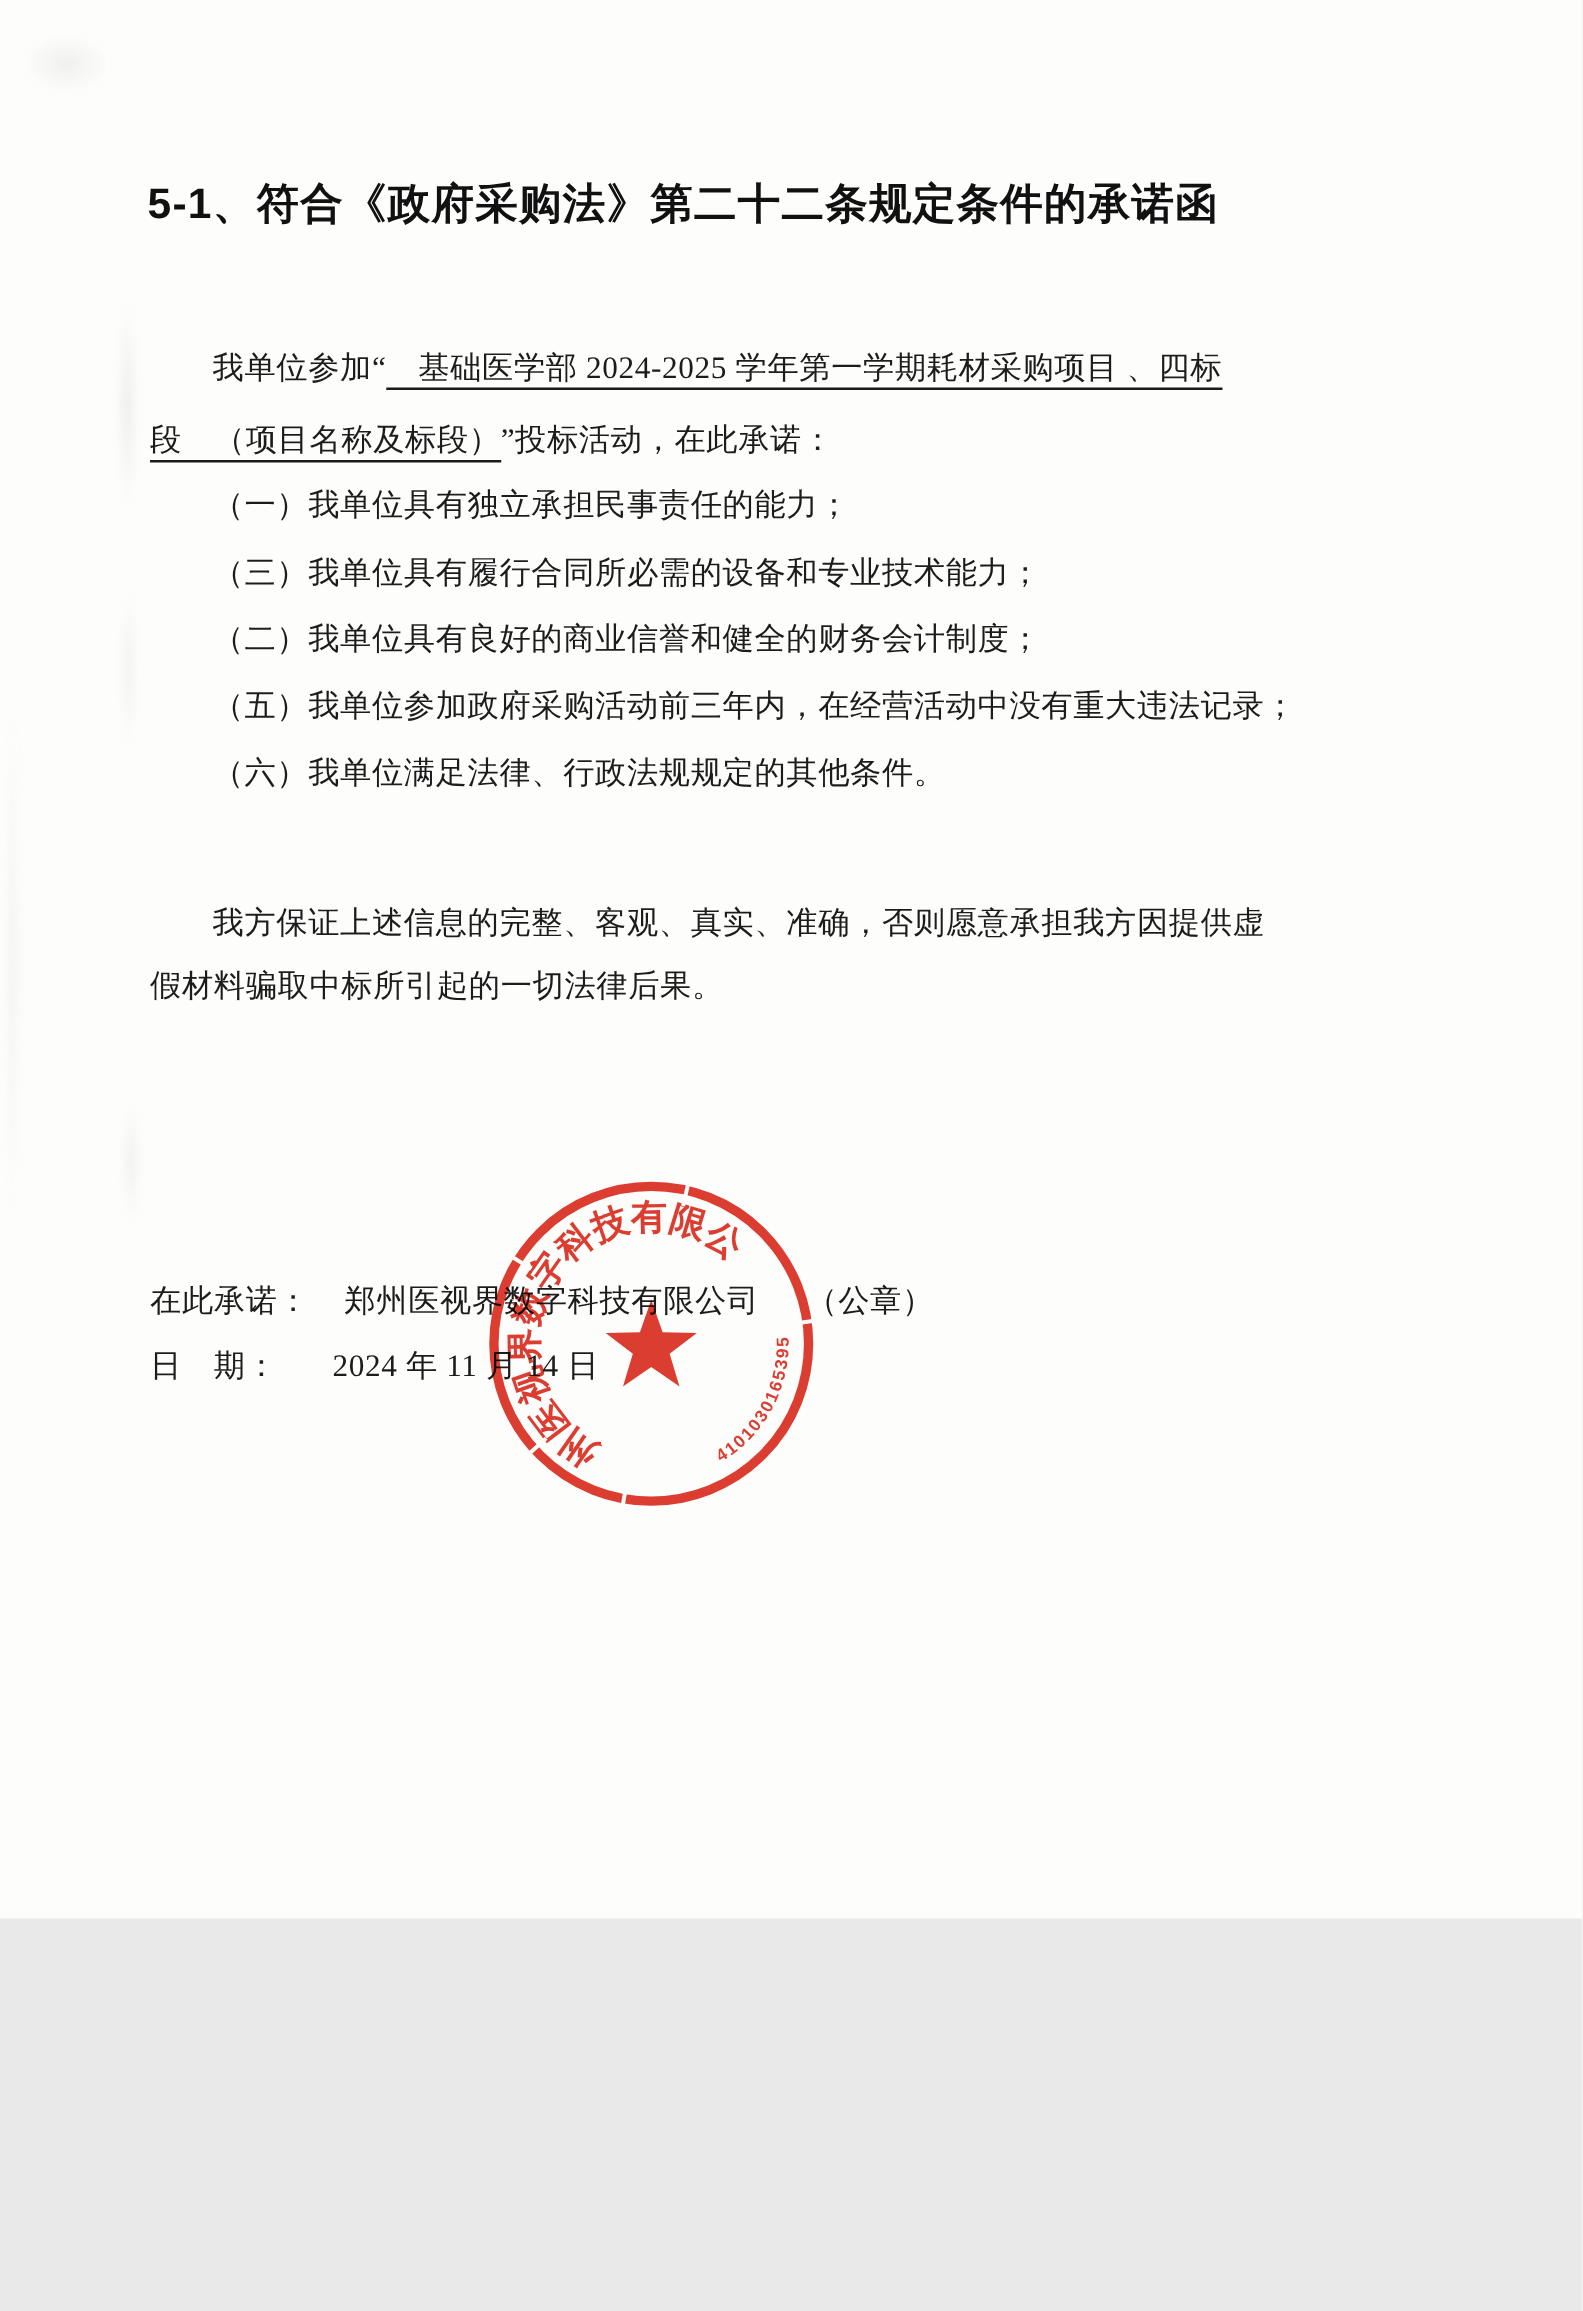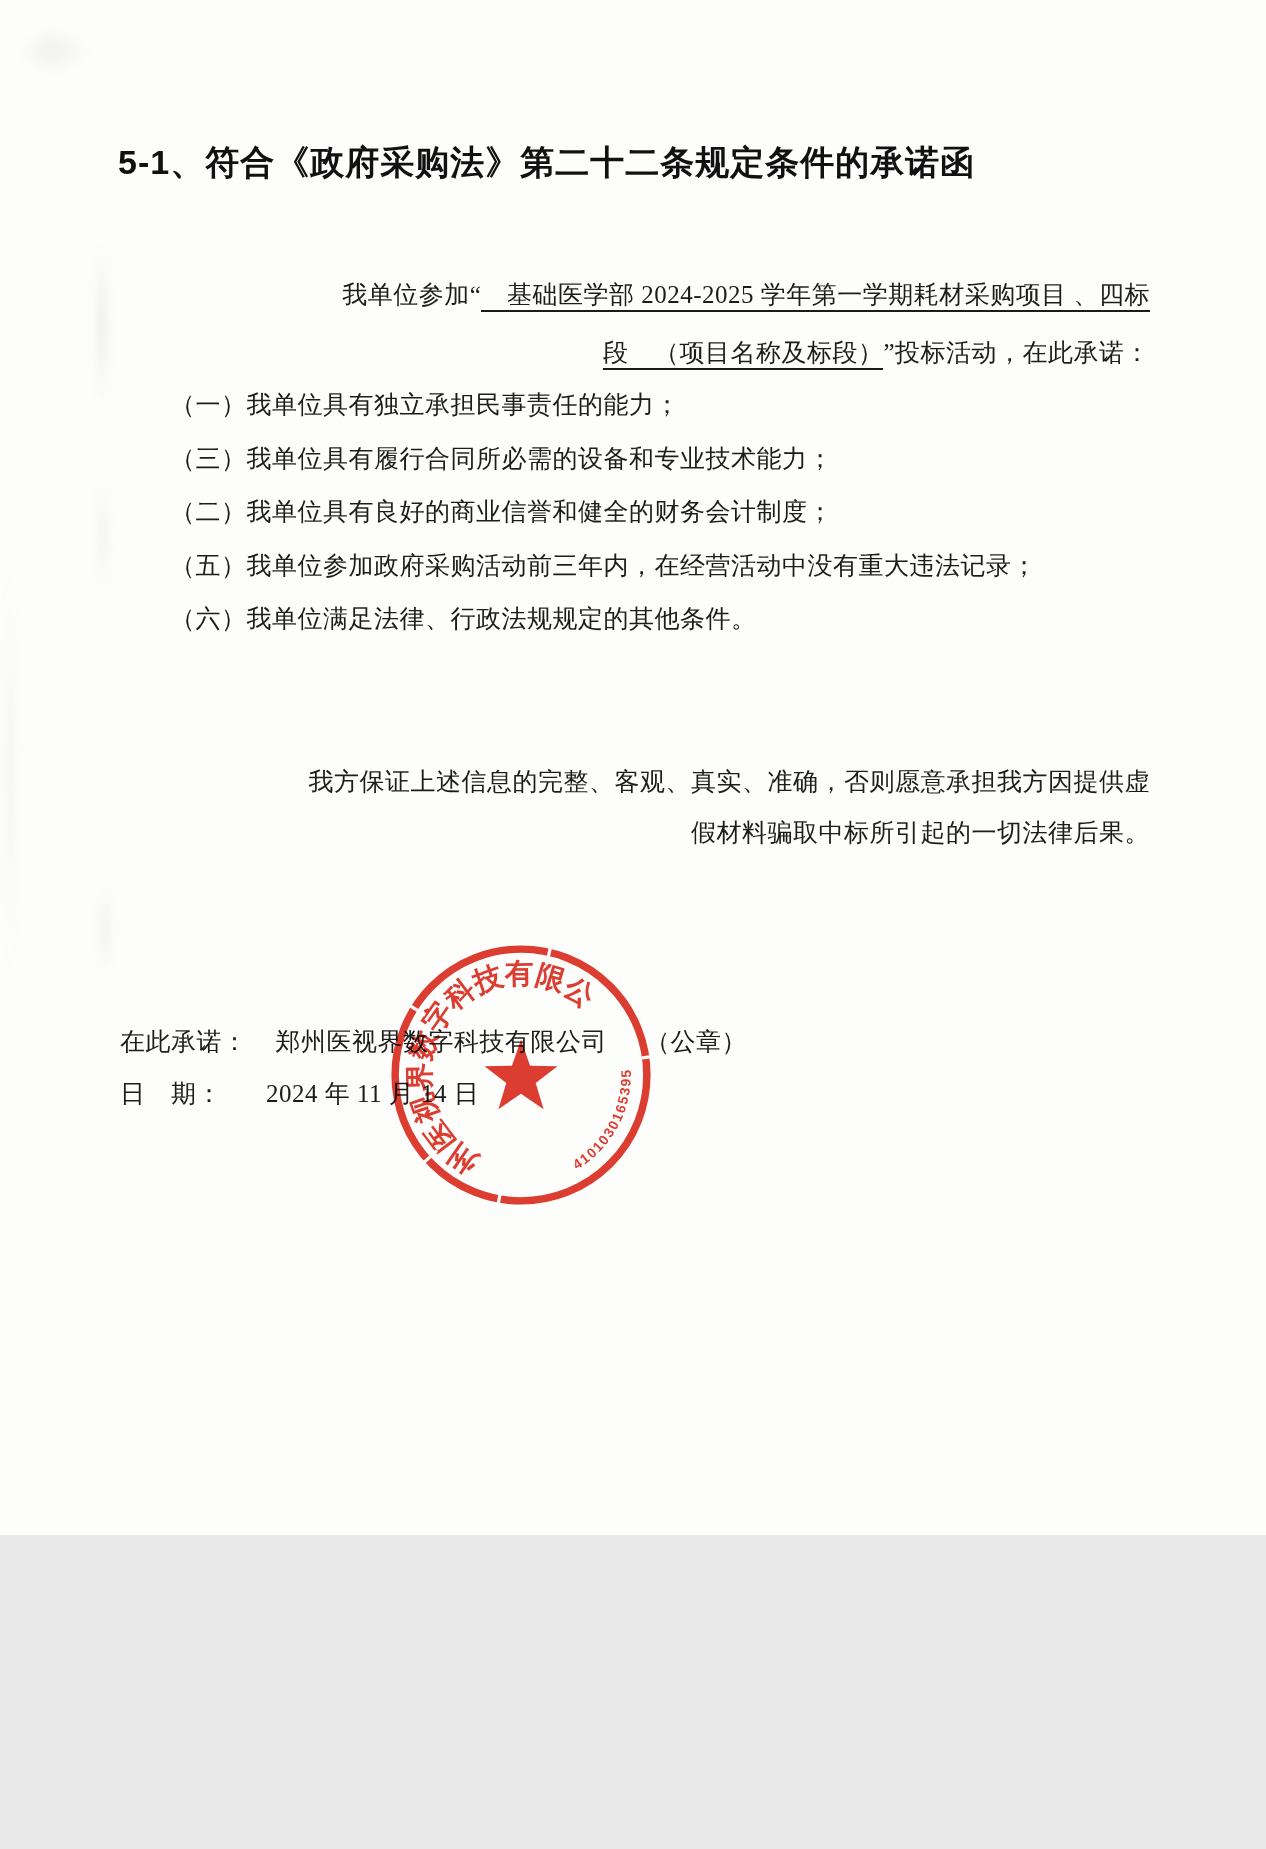--- a/index.html
+++ b/index.html
@@ -12,26 +12,26 @@
     font-family:"Liberation Serif","DejaVu Serif",serif;
     color:#1c1c1c;
   }
   .content { position:absolute; left:120px; width:1030px; }
   .doc-title {
     position:absolute; top:140px; left:118px; width:1040px;
     font-family:"Liberation Sans","DejaVu Sans",sans-serif;
     font-weight:700; font-size:34px; letter-spacing:1px; color:#111;
   }
   .body-text { font-size:25px; letter-spacing:.5px; }
-  .intro { top:266px; line-height:58px;text-align:right; }
+  .intro { top:266px; line-height:58px; }
   .indent { padding-left:50px; }
   .ul { border-bottom:2px solid #1b1b1b; padding-bottom:2px; }
   .commitments { top:378px; line-height:53.5px; }
   .commitment { padding-left:50px; white-space:nowrap; }
-  .closing { top:756px; line-height:51px;text-align:right; }
+  .closing { top:713px; line-height:51px; }
   .signature { top:1016px; line-height:52px; }
   .sig-value { margin-left:28px; }
   .sig-note { margin-left:38px; }
   .sig-date-value { margin-left:44px; }
   .page-number {
     position:absolute; top:1752px; left:0; width:1240px;
     text-align:left; font-size:14px; color:#222;
   }
   .seal {
     position:absolute; left:361px; top:915px; width:320px; height:320px;

